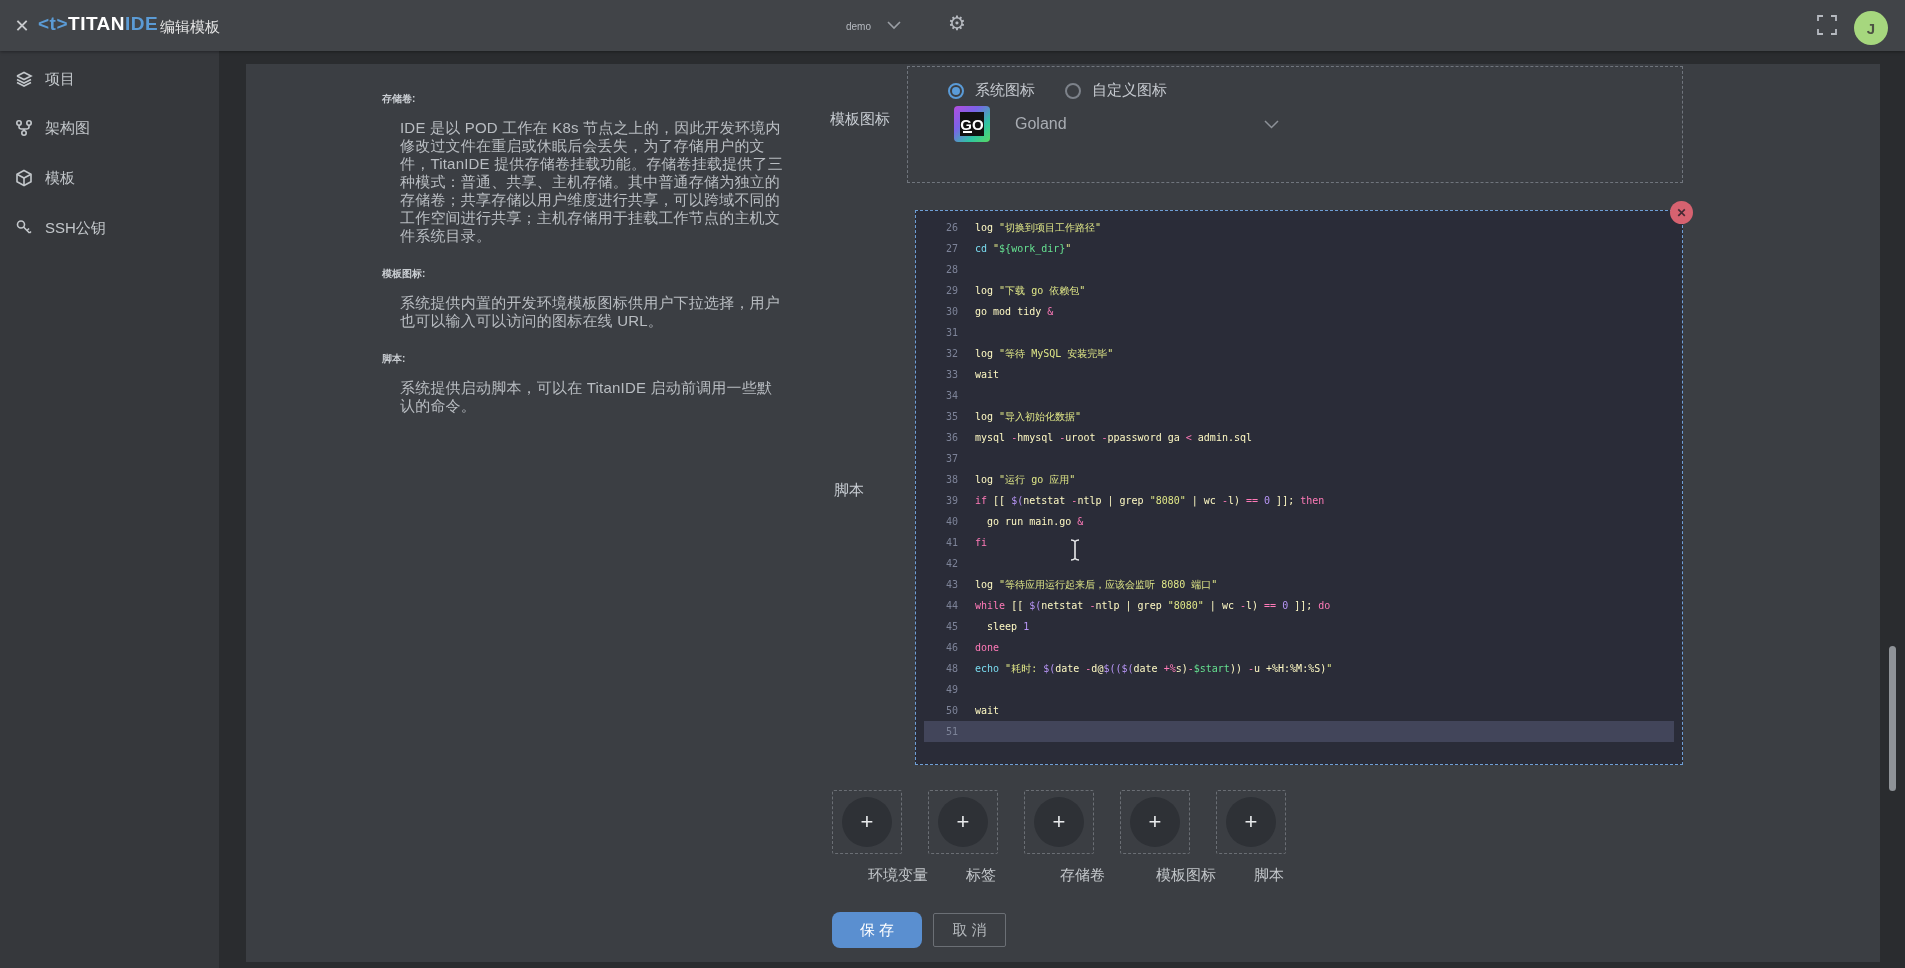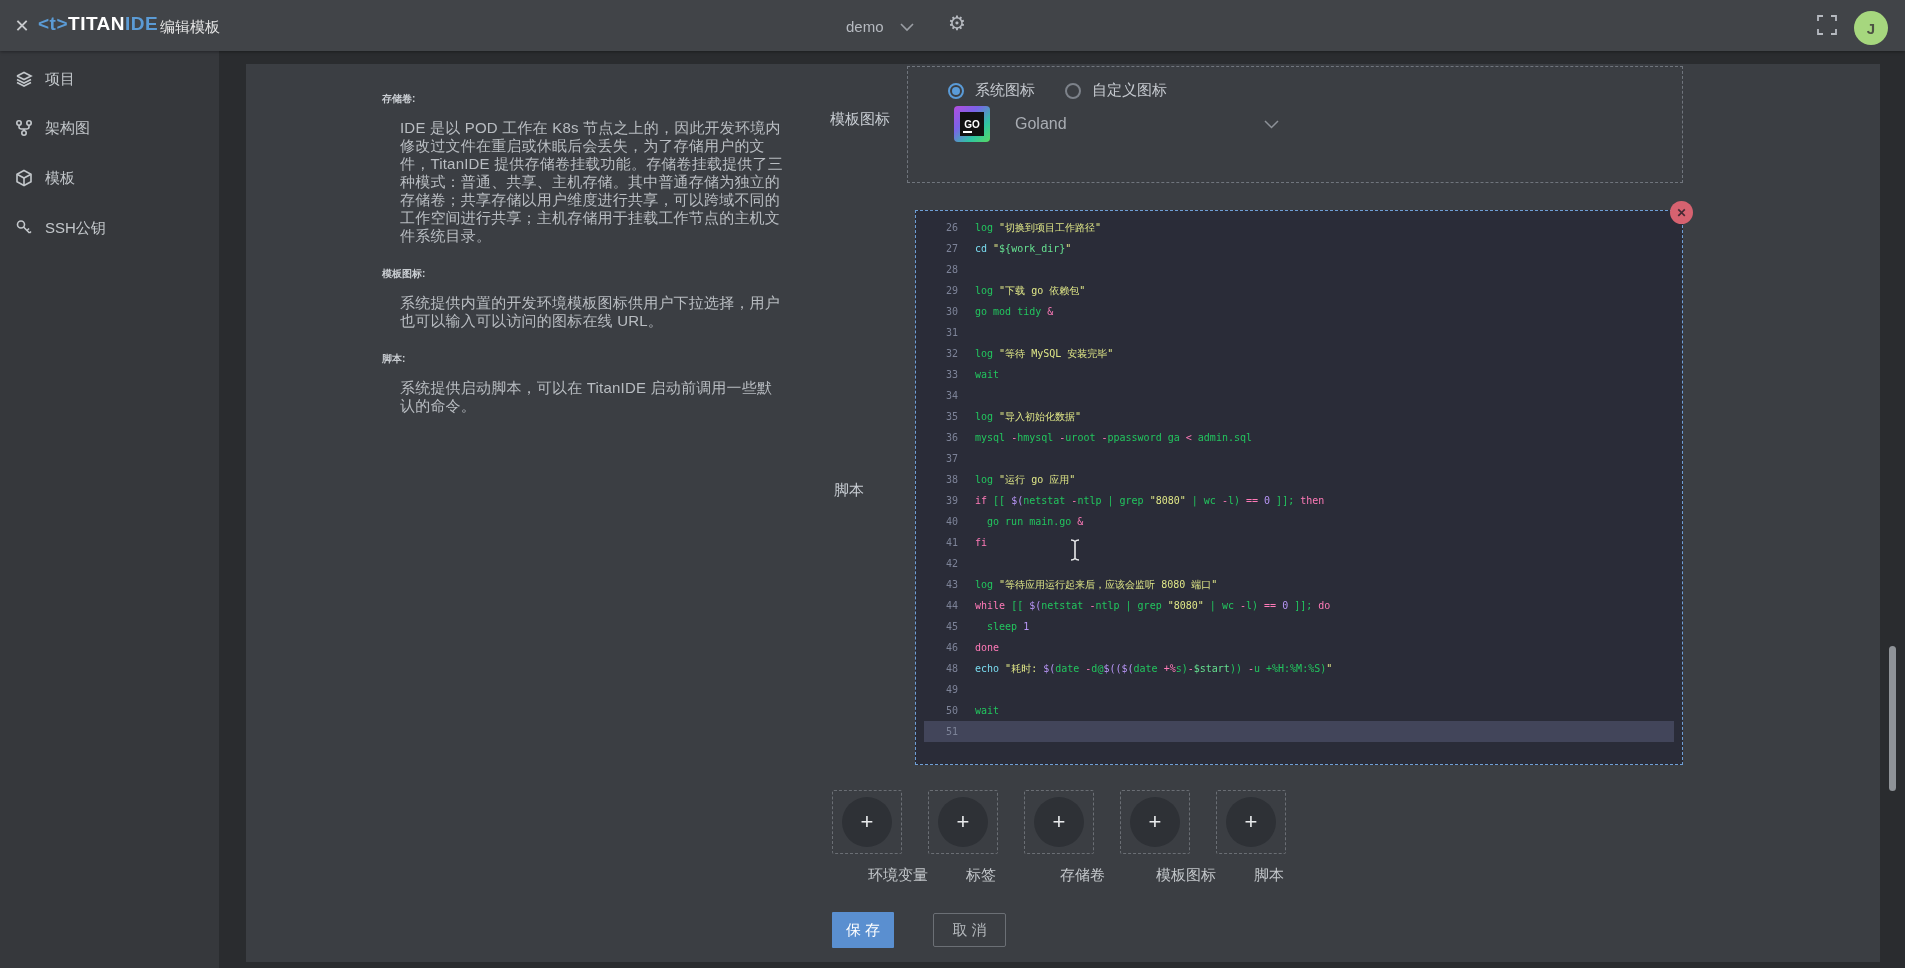--- a/index.html
+++ b/index.html
@@ -11,21 +11,21 @@
     box-shadow:0 1px 3px rgba(0,0,0,.35); z-index:20; }
   .close-x { position:absolute; left:10px; top:14px; width:24px; height:24px; color:#c8cacd;
     font-size:18px; line-height:24px; text-align:center; cursor:pointer; }
   .logo { position:absolute; left:38px; top:13px; font-size:19px; font-weight:bold; color:#fff;
     letter-spacing:.5px; white-space:nowrap; }
   .logo .lt { color:#e8eaec; font-weight:bold; }
   .logo .t { color:#5b9bd5; }
   .logo .ide { color:#5b9bd5; }
   .page-title { position:absolute; left:160px; top:18px; font-size:15px; color:#e5e5e5; }
   .env-select { position:absolute; left:846px; top:12px; height:28px; display:flex; align-items:center;
-    gap:16px; color:#b6bac0; font-size:15px; cursor:pointer; }
+    gap:16px; color:#b6bac0; font-size:10px; cursor:pointer; }
   .gear { position:absolute; left:948px; top:11px; font-size:20px; color:#b6bac0; cursor:pointer; }
   .fullscreen { position:absolute; left:1816px; top:14px; width:22px; height:22px; cursor:pointer; }
   .avatar { position:absolute; left:1854px; top:11px; width:34px; height:34px; border-radius:50%;
     background:#a6d77e; color:#4d5244; font-size:15px; font-weight:bold; display:flex;
     align-items:center; justify-content:center; cursor:pointer; }
 
   
   .sidebar { position:absolute; left:0; top:51px; width:219px; height:917px; background:#36383c; z-index:10; }
   .side-item { position:absolute; left:0; width:219px; height:38px; display:flex; align-items:center;
     color:#c3c7cb; font-size:15px; cursor:pointer; }
@@ -51,52 +51,52 @@
   .rdot { width:16px; height:16px; border-radius:50%; border:2px solid #7d828a; background:transparent; position:relative; }
   .radio.checked .rdot { border-color:#5a9bd8; }
   .radio.checked .rdot::after { content:""; position:absolute; left:2px; top:2px; width:8px; height:8px;
     border-radius:50%; background:#5a9bd8; }
   .icon-select { position:absolute; left:700px; top:38px; width:345px; height:44px; display:flex;
     align-items:center; cursor:pointer; }
   .goland-logo { width:36px; height:36px; border-radius:4px; margin-left:8px;
     background:linear-gradient(135deg,#b44de0 0%,#7a63e8 35%,#2ec5a2 70%,#58d862 100%);
     position:relative; }
   .goland-logo .inner { position:absolute; left:6px; top:6px; width:24px; height:24px; background:#111;
-    display:flex; align-items:center; justify-content:center; color:#fff; font-weight:bold; font-size:10px;
+    display:flex; align-items:center; justify-content:center; color:#fff; font-weight:bold; font-size:15px;
     font-family:"Liberation Sans", sans-serif; }
   .goland-logo .bar { position:absolute; left:9px; bottom:9px; width:9px; height:2px; background:#fff; }
   .icon-select .val { margin-left:25px; font-size:16px; color:#a9adb3; }
   .icon-select .chev { margin-left:auto; margin-right:12px; }
 
   
   .script-box { position:absolute; left:669px; top:146px; width:768px; height:555px;
     border:1px dashed #6f9fd6; background:#2a2c38; overflow:hidden; }
   .code-rows { position:absolute; left:8px; top:-15px; width:750px; }
   .code-row { height:21px; display:flex; white-space:pre; font-family:"DejaVu Sans Mono", monospace;
     font-size:10px; line-height:21px; }
   .code-row.current { background:#42455a; }
   .ln { width:34px; text-align:right; color:#7d8398; flex:0 0 auto; }
   .code { margin-left:17px; }
-  .tk-p { color:#22c55e; } .tk-s { color:#dfe687; } .tk-k { color:#ff7ab8; }
+  .tk-p { color:#fef9c3; } .tk-s { color:#dfe687; } .tk-k { color:#ff7ab8; }
   .tk-c { color:#7adcf0; } .tk-g { color:#65e090; } .tk-n { color:#b795f5; }
   .del-badge { position:absolute; left:1424px; top:137px; width:23px; height:23px; border-radius:50%;
     background:#d66270; color:#432832; display:flex; align-items:center; justify-content:center;
     font-size:12px; font-weight:bold; cursor:pointer; z-index:5; }
 
   
   .add-group { position:absolute; width:70px; text-align:center; }
   .add-square { width:70px; height:64px; border:1px dashed #6a6e74; border-radius:2px; display:flex;
     align-items:center; justify-content:center; cursor:pointer; }
   .add-circle { width:50px; height:50px; border-radius:50%; background:#2e3136; color:#e8eaec;
     font-size:22px; font-weight:300; display:flex; align-items:center; justify-content:center; }
   .add-label { margin-top:12px; font-size:15px; color:#c3c7cb; white-space:nowrap;margin-left:36px; }
 
   
-  .btn-save { position:absolute; left:586px; top:848px; width:62px; height:36px; background:#5a8fd0;
-    border:none; border-radius:1px; color:#fff; font-size:15px; cursor:pointer;
+  .btn-save { position:absolute; left:586px; top:848px; width:90px; height:36px; background:#5a8fd0;
+    border:none; border-radius:8px; color:#fff; font-size:15px; cursor:pointer;
     font-family:"Liberation Sans", sans-serif; }
   .btn-cancel { position:absolute; left:687px; top:849px; width:73px; height:34px; background:transparent;
     border:1px solid #6b6f75; border-radius:2px; color:#b4b8bc; font-size:15px; cursor:pointer;
     font-family:"Liberation Sans", sans-serif; }
 
   .page-scrollbar { position:absolute; left:1889px; top:646px; width:7px; height:145px;
     background:#8f9398; border-radius:4px; z-index:30; cursor:grab; }
 
   .mouse-cursor { position:absolute; left:1068px; top:539px; z-index:40; pointer-events:none; }
 </style>

